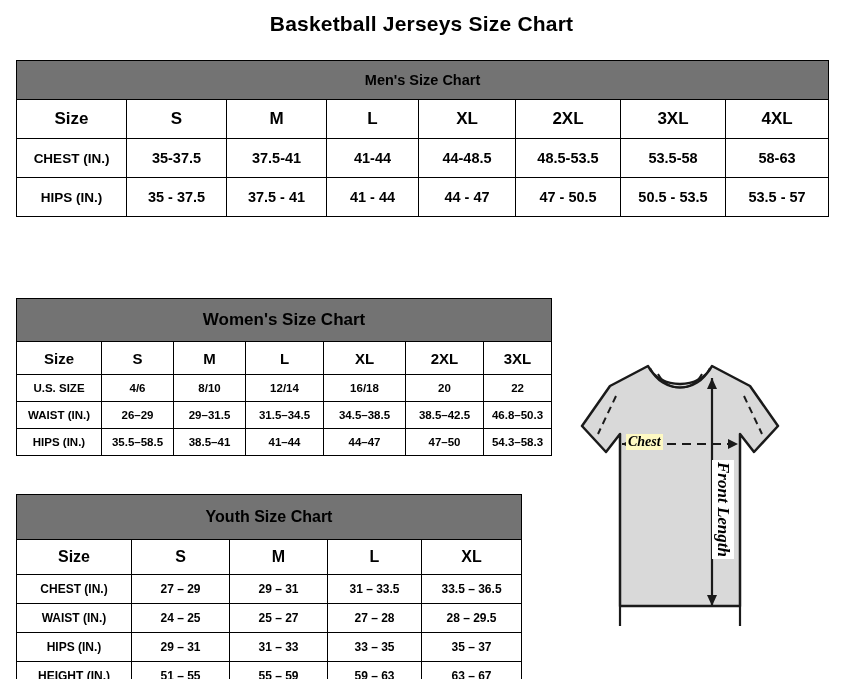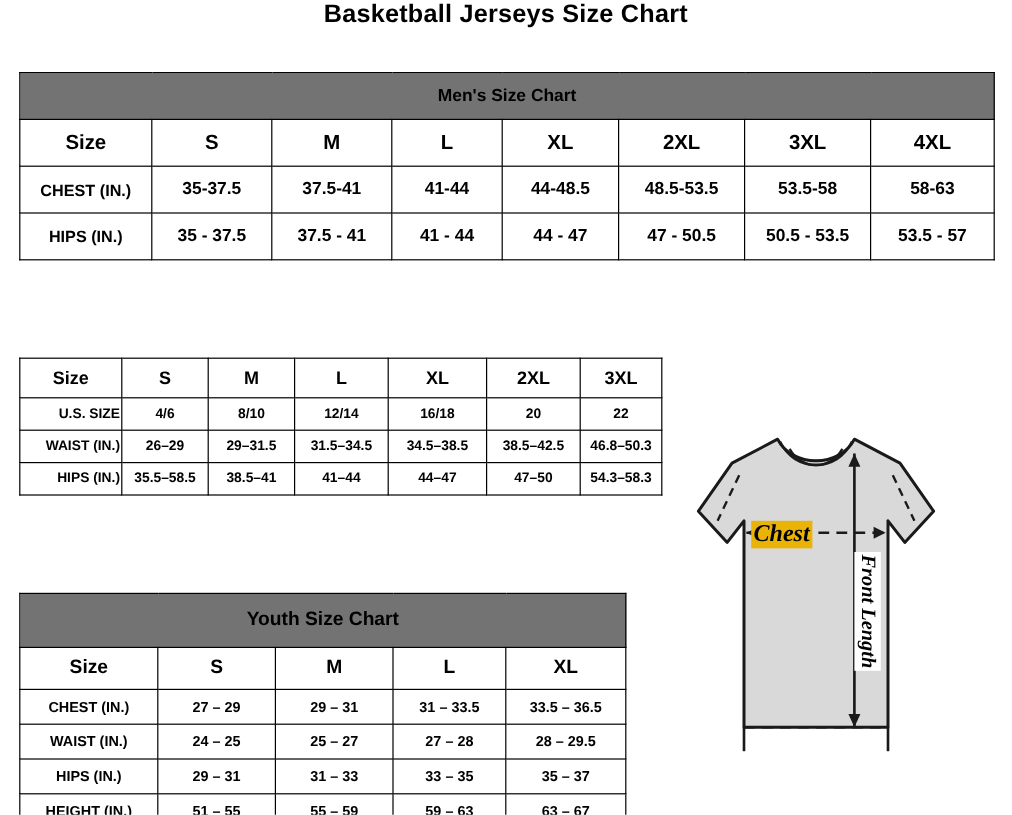--- a/index.html
+++ b/index.html
@@ -12,21 +12,21 @@
     height: 679px;
     font-family: "Liberation Sans", sans-serif;
     color: #000000;
     position: relative;
     overflow: hidden;
   }
   .page-title {
     text-align: center;
     font-size: 21px;
     font-weight: bold;
-    margin-top: 0;
+    margin-top: 12px;
     margin-bottom: 10px;
     letter-spacing: 0.2px;
   }
   table {
     border-collapse: collapse;
     table-layout: fixed;
   }
   td, th {
     border: 1px solid #000000;
     text-align: center;
@@ -53,21 +53,21 @@
   
   #women-chart {
     position: absolute;
     left: 16px;
     top: 298px;
     width: 535px;
   }
   #women-chart .hdr-band { height: 40px; font-size: 17px; }
   #women-chart .size-row td { font-size: 15px; height: 30px; }
   #women-chart .data-row td { font-size: 11.5px; height: 24px; }
-  #women-chart .data-row td.rlabel { font-size: 11.5px; text-align: right; }
+  #women-chart .data-row td.rlabel { font-size: 11.5px; }
   
   #youth-chart {
     position: absolute;
     left: 16px;
     top: 494px;
     width: 505px;
   }
   #youth-chart .hdr-band { height: 42px; font-size: 16px; }
   #youth-chart .size-row td { font-size: 16px; height: 32px; }
   #youth-chart .data-row td { font-size: 12px; height: 26px; }
@@ -81,22 +81,22 @@
     height: 320px;
   }
   #shirt-diagram svg { display: block; }
   .chest-label {
     position: absolute;
     left: 86px;
     top: 86px;
     font-family: "Liberation Serif", serif;
     font-style: italic;
     font-weight: bold;
-    font-size: 20px;
-    background: #eab308;
+    font-size: 14px;
+    background: #fef9c3;
     padding: 0 2px;
   }
   .front-length-label {
     position: absolute;
     left: 172px;
     top: 112px;
     font-family: "Liberation Serif", serif;
     font-style: italic;
     font-weight: bold;
     font-size: 17px;
@@ -163,20 +163,23 @@
   <colgroup>
     <col style="width:85px">
       <col style="width:72px">
       <col style="width:72px">
       <col style="width:78px">
     <col style="width:82px">
       <col style="width:78px">
       <col style="width:68px">
   </colgroup>
   <tbody>
+    <tr>
+      <td class="hdr-band" colspan="7">Women's Size Chart</td>
+    </tr>
     <tr class="size-row">
       <td>Size</td>
       <td>S</td>
       <td>M</td>
       <td>L</td>
       <td>XL</td>
       <td>2XL</td>
       <td>3XL</td>
     </tr>
     <tr class="data-row">

